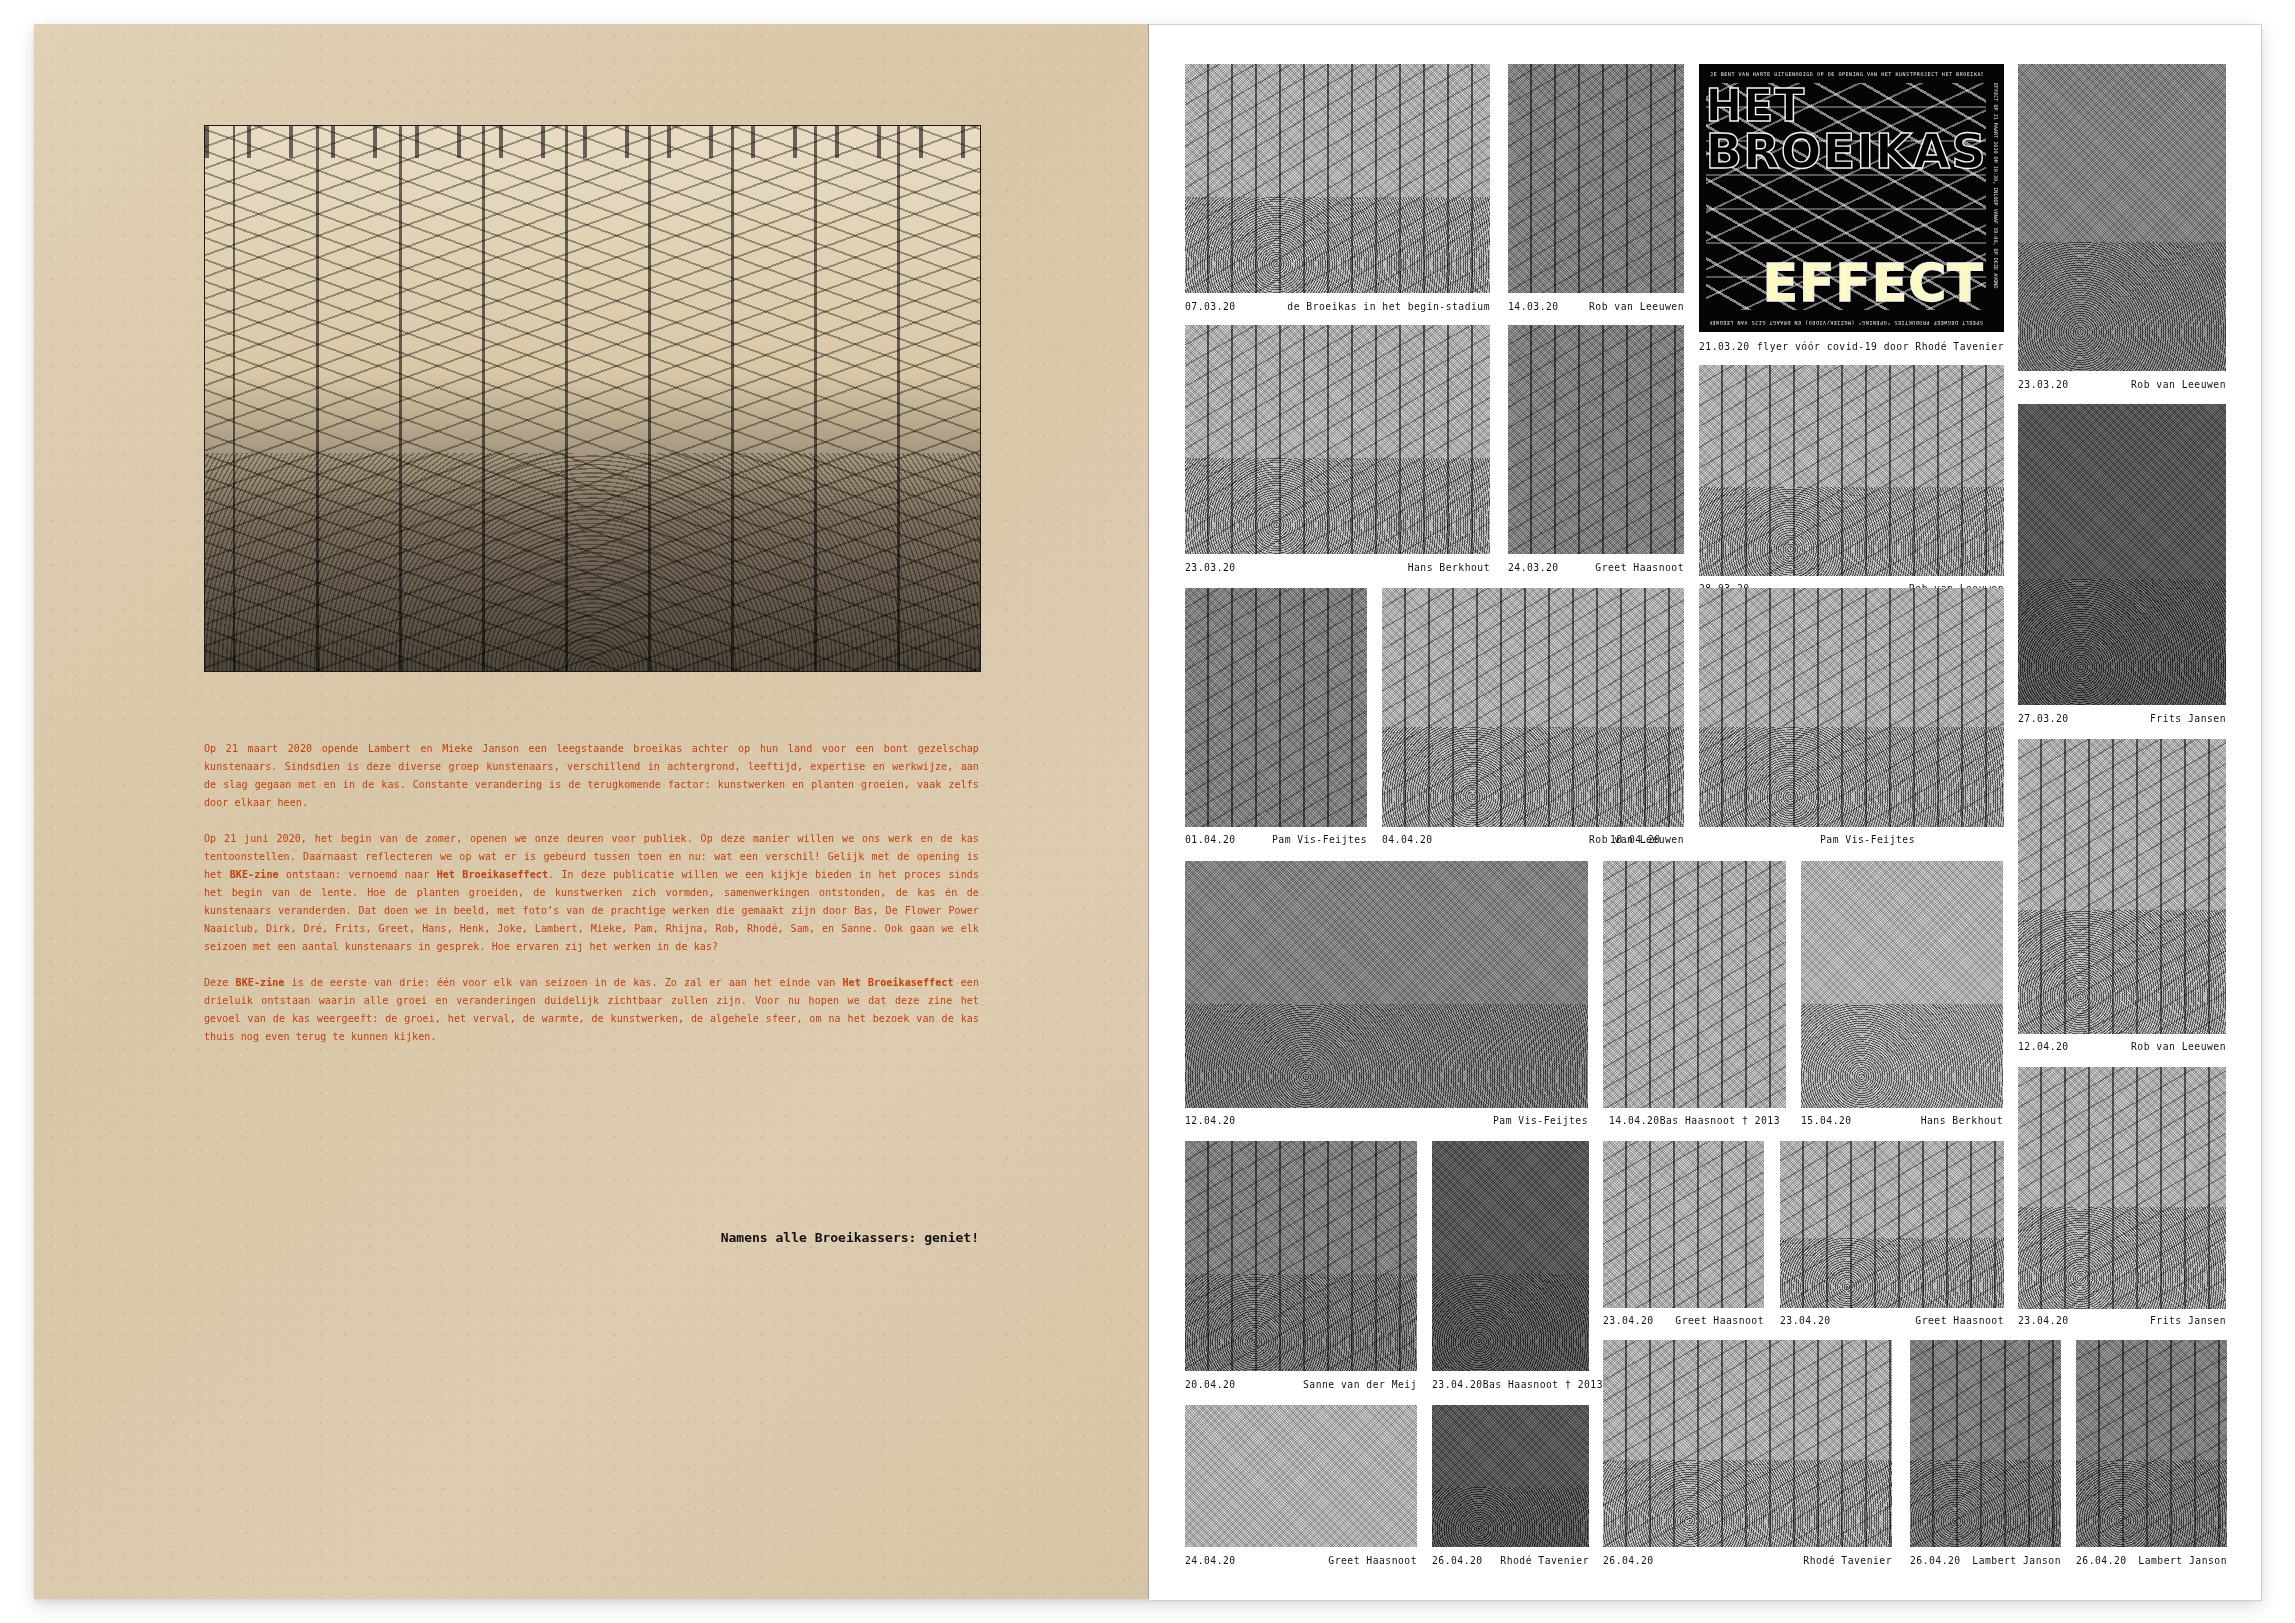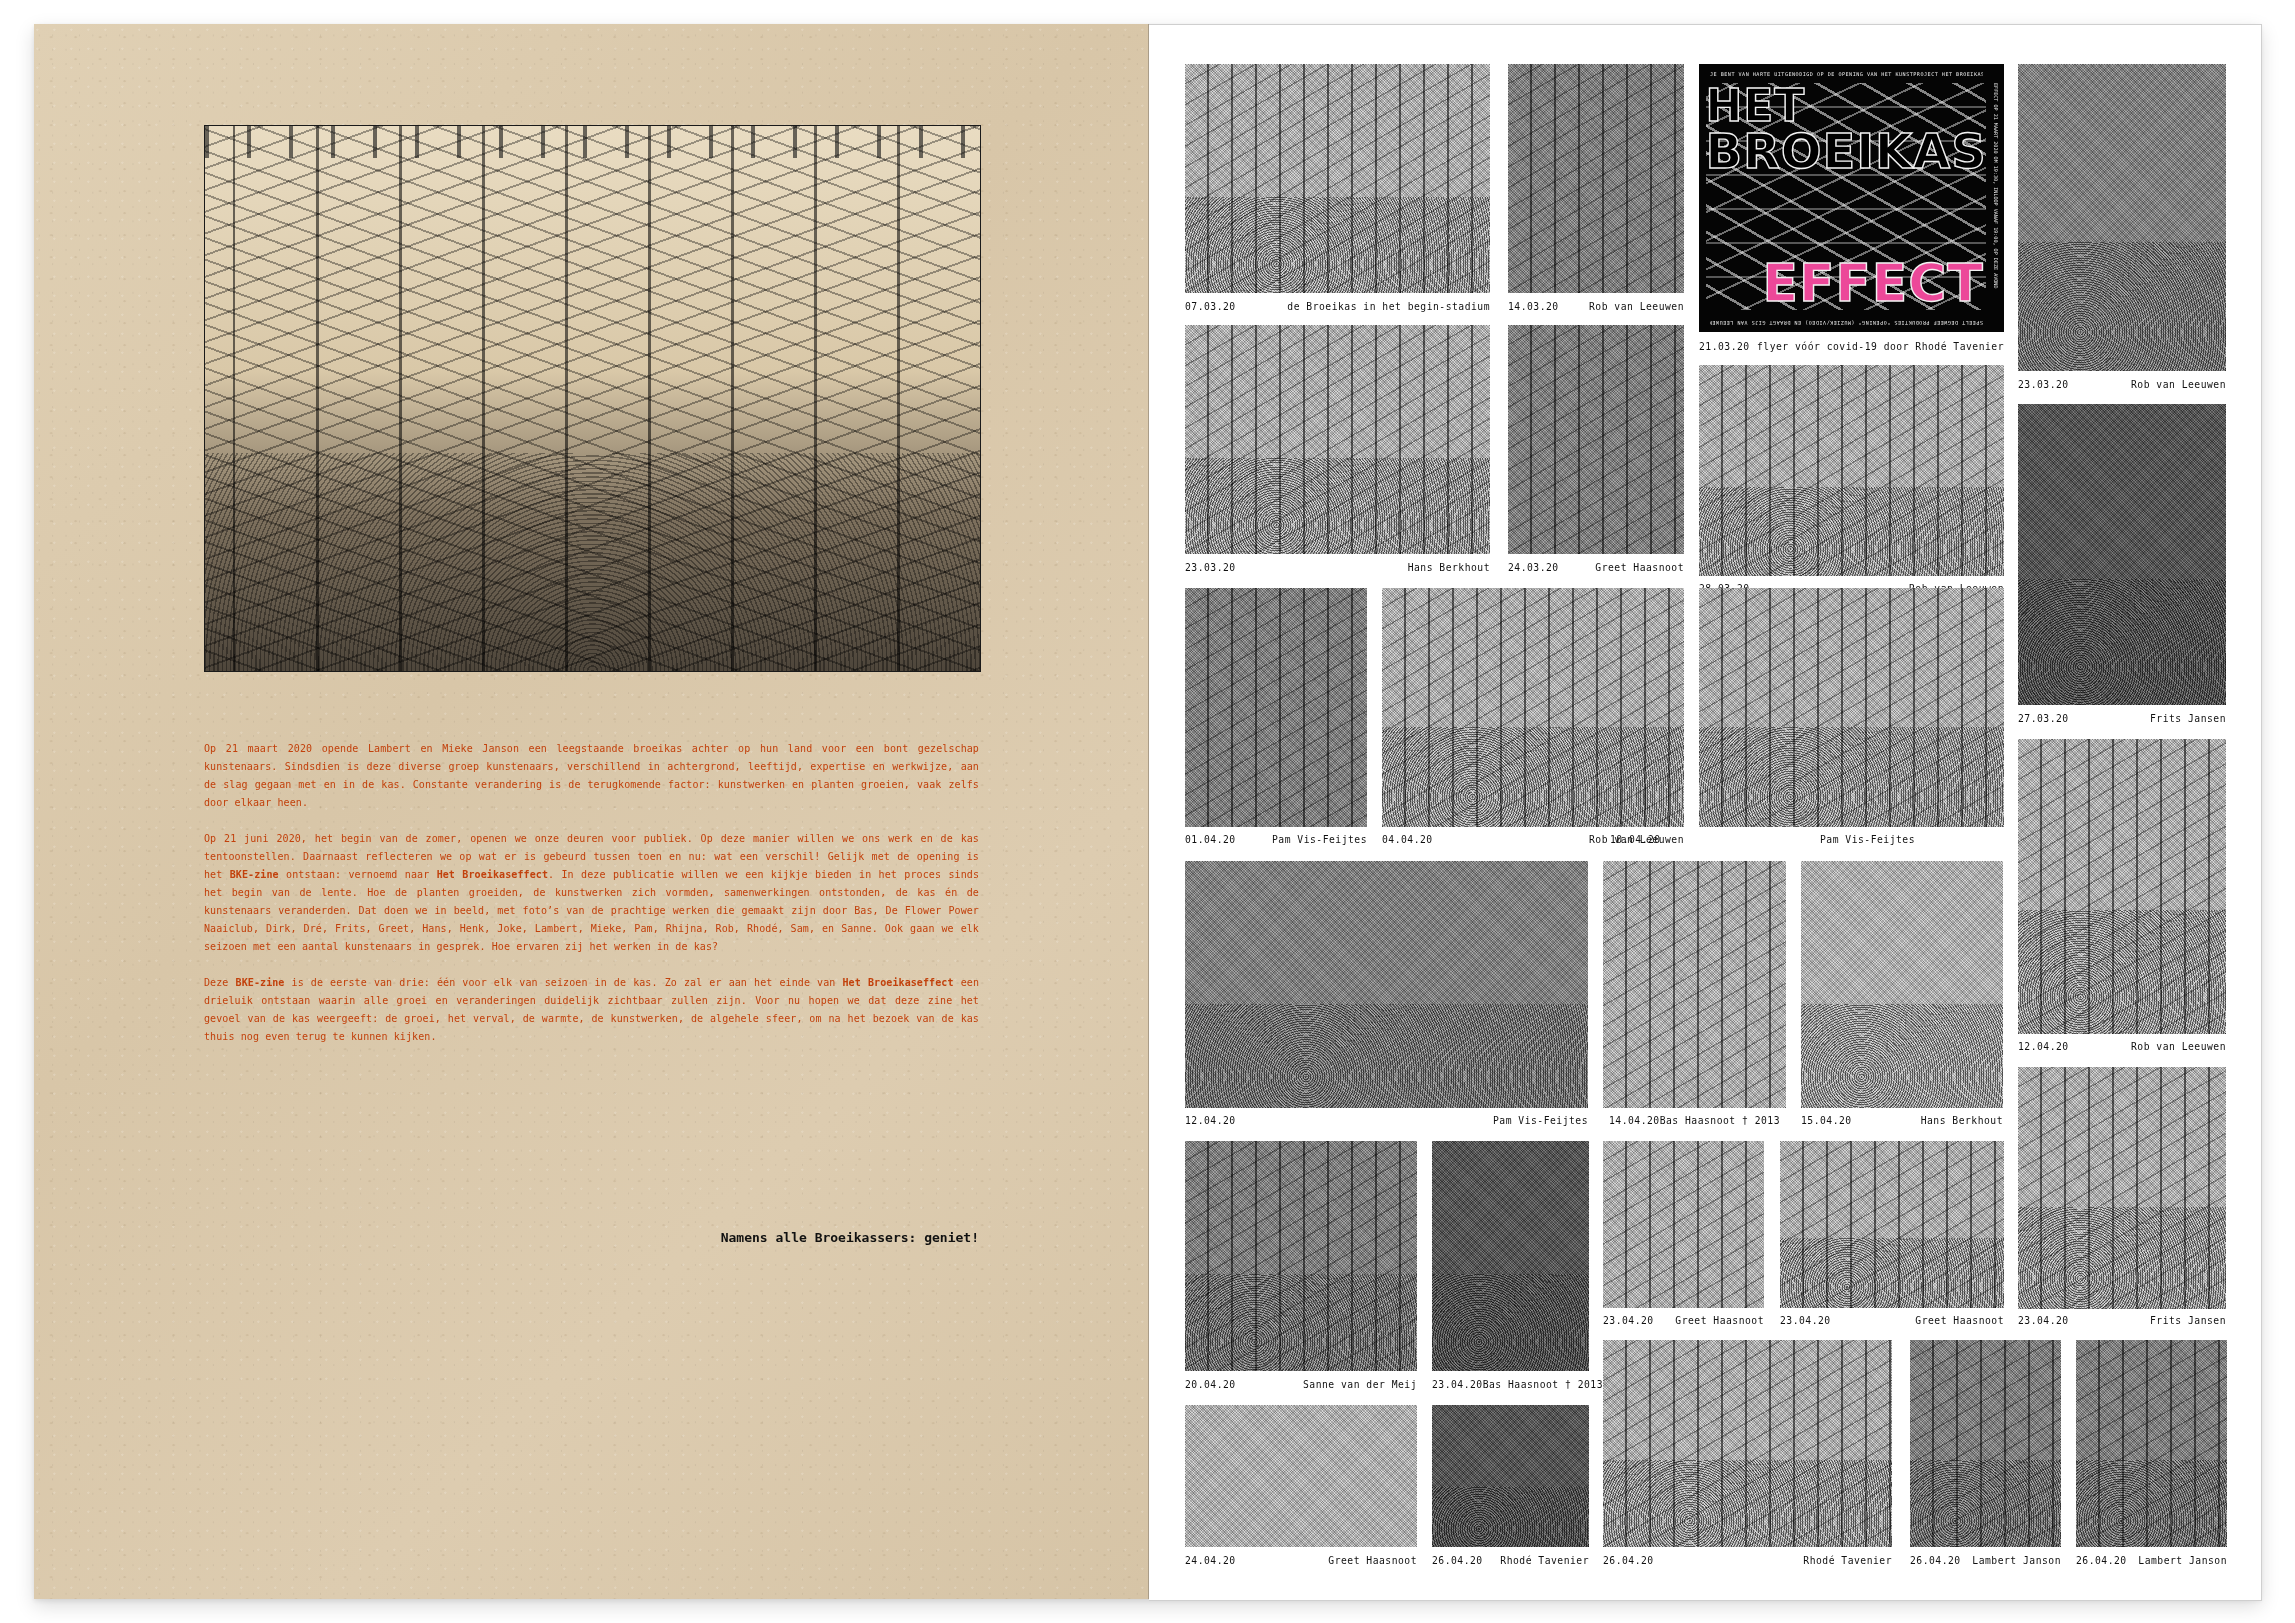--- a/index.html
+++ b/index.html
@@ -102,21 +102,21 @@
       repeating-linear-gradient(0deg, transparent 0 32px, rgba(240,240,240,0.35) 32px 34px);
   }
   .flyer-title {
     position: absolute; left: 6.5px; font-family: "DejaVu Sans", sans-serif; font-weight: bold;
     color: #000; -webkit-text-stroke: 1.4px #f2f2f2; letter-spacing: 0.9px; line-height: 1;
   }
   .flyer-het { top: 20.4px; font-size: 44px; }
   .flyer-broeikas { top: 63px; font-size: 48px; }
   .flyer-effect {
     position: absolute; right: 20.4px; bottom: 23px; font-family: "DejaVu Sans", sans-serif; font-weight: bold;
-    font-size: 52px; color: #ec4899; -webkit-text-stroke: 1.4px #f2f2f2; letter-spacing: 0.9px; line-height: 1;
+    font-size: 52px; color: #fef9c3; -webkit-text-stroke: 1.4px #f2f2f2; letter-spacing: 0.9px; line-height: 1;
   }
   .flyer-bottom {
     position: absolute; left: 11px; right: 21px; bottom: 6.5px;
     color: #e8e8e8; font-size: 5.1px; letter-spacing: 0.5px; white-space: nowrap; overflow: hidden;
     transform: rotate(180deg);
   }
 
   .cap {
     position: absolute; height: 14px;
     display: flex; justify-content: space-between; align-items: center;

